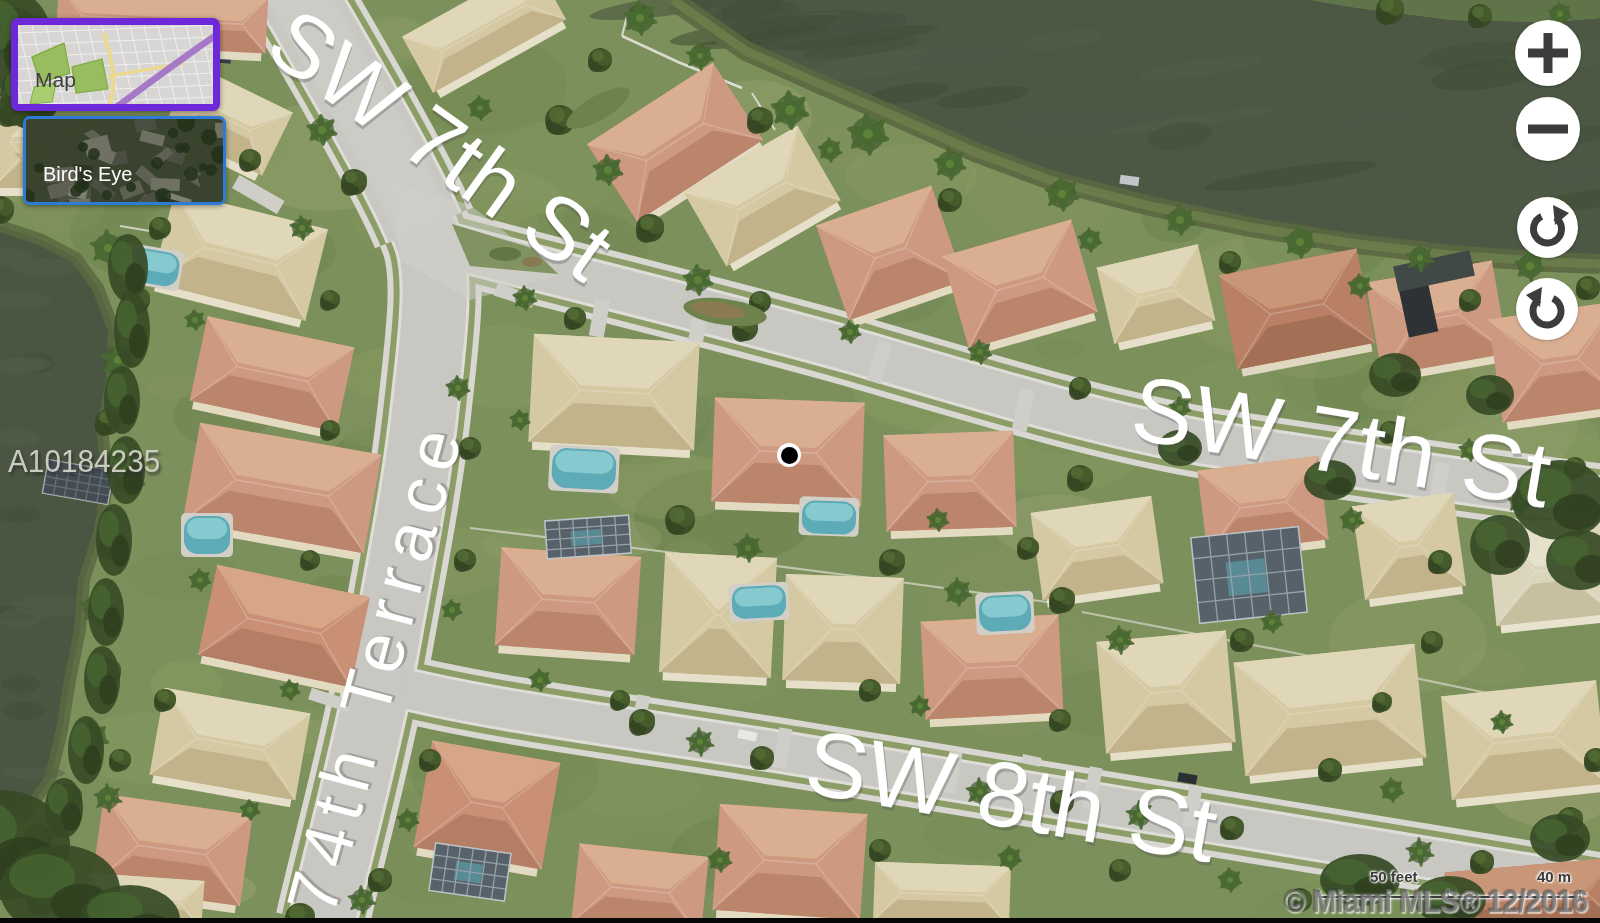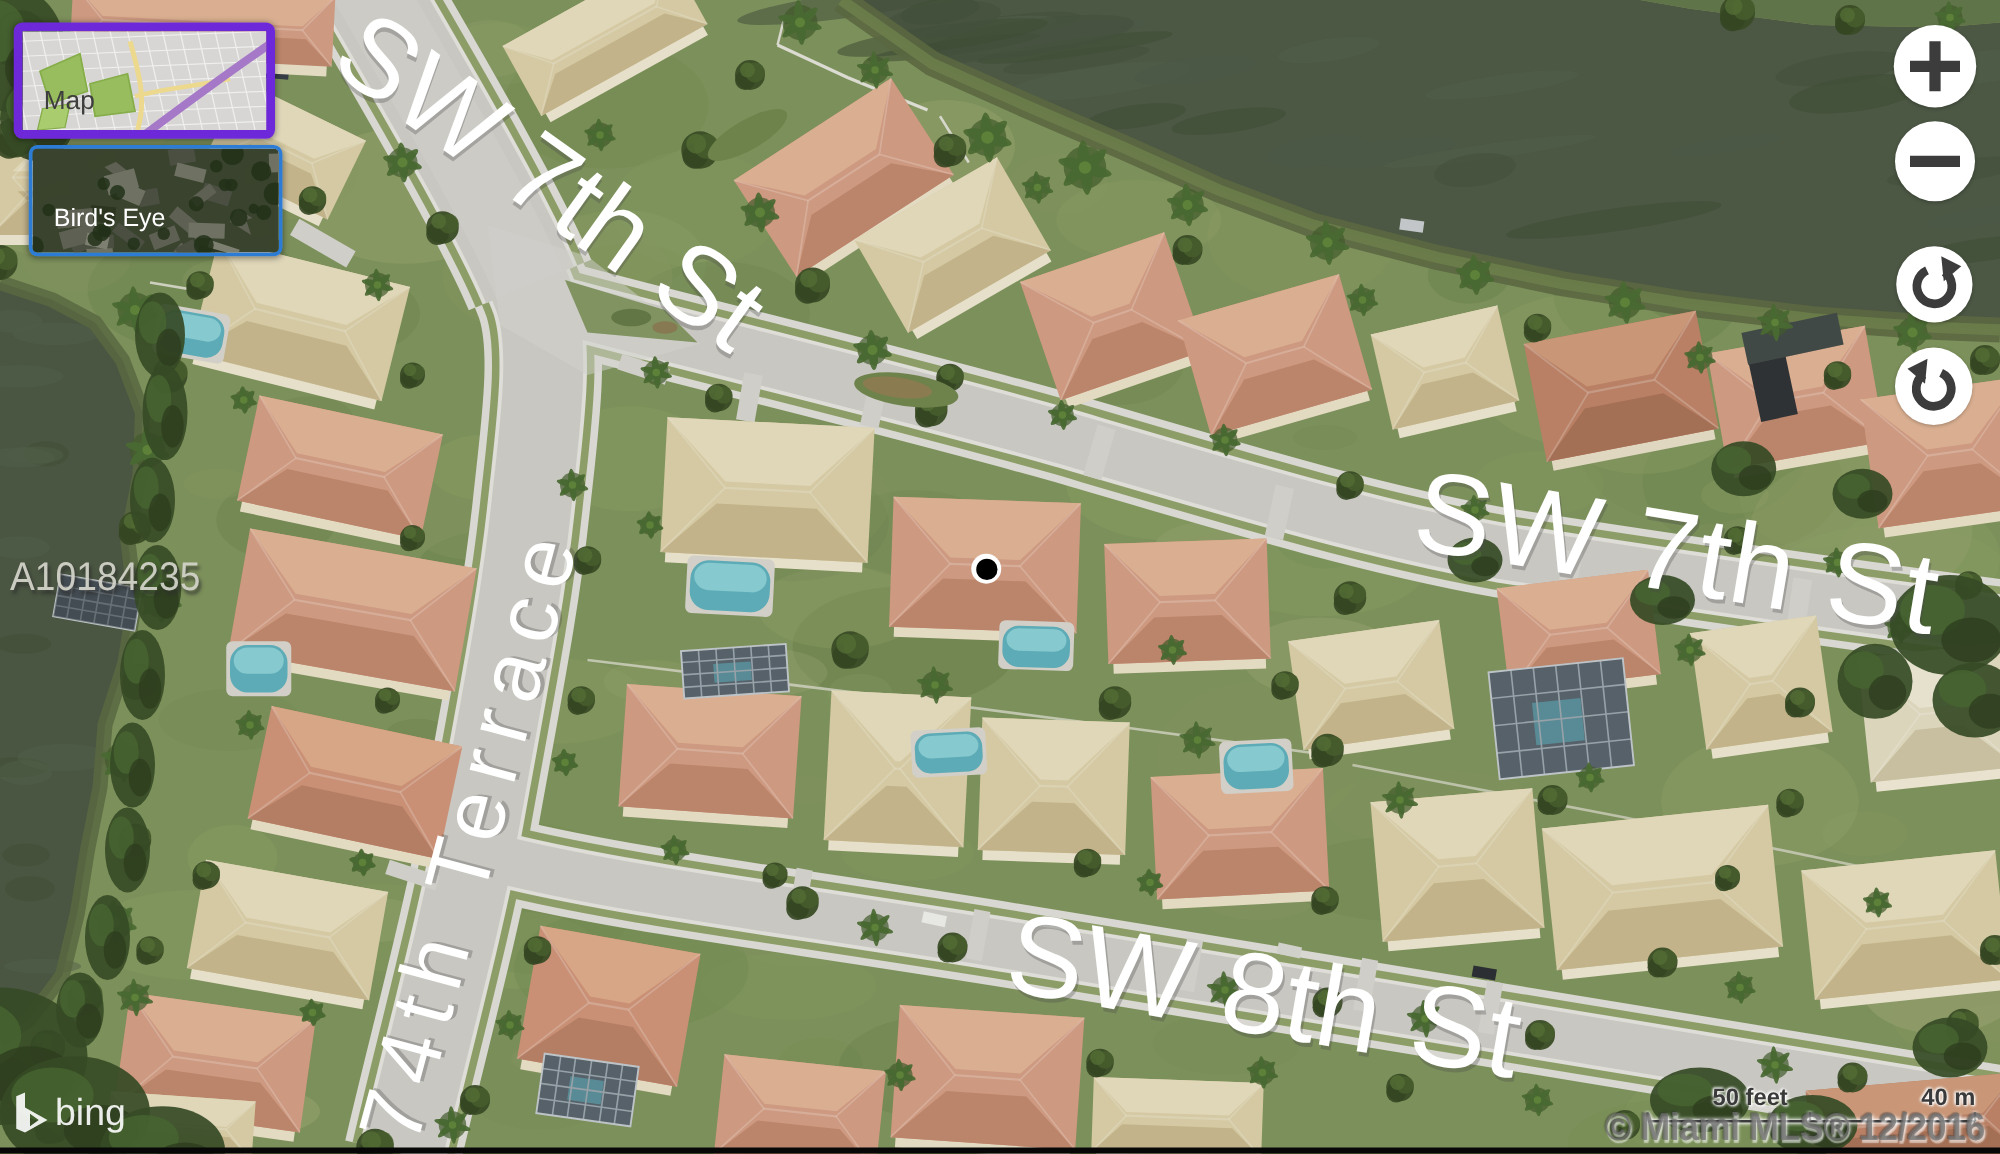--- a/index.html
+++ b/index.html
@@ -1,21 +1,21 @@
 <!DOCTYPE html>
 <html><head><meta charset="utf-8"><style>
 html,body{margin:0;padding:0;width:1600px;height:923px;overflow:hidden;background:#7b9158;font-family:"Liberation Sans",sans-serif;}
 #stage{position:relative;width:1600px;height:923px;}
 .btn{position:absolute;border-radius:7px;overflow:hidden;box-shadow:0 1px 5px rgba(0,0,0,0.45);} .btn svg{display:block;}
 #mapbtn{left:11px;top:18px;border:7px solid #6d28d9;}
 #bebtn{left:23px;top:116px;border:3px solid #2c7cd5;}
 .circ{position:absolute;background:#fff;border-radius:50%;box-shadow:0 1px 3px rgba(0,0,0,0.25);}
 .wm1{position:absolute;left:8px;top:443px;font-size:32px;color:rgba(210,210,200,0.95);text-shadow:2px 3px 3px rgba(45,45,45,0.75);letter-spacing:0px;transform:scaleX(0.93);transform-origin:left;}
 .miami{position:absolute;right:12px;top:884px;font-size:31px;font-weight:bold;color:rgba(112,112,112,0.75);letter-spacing:-0.5px;text-shadow:1px 2px 1px rgba(255,255,255,0.5),-1px -1px 1px rgba(45,45,45,0.4),2px 1px 2px rgba(255,255,255,0.35);transform:scaleX(0.93);transform-origin:right;}
-.scalelab{position:absolute;font-size:19px;color:#3a3a3a;font-weight:bold;text-shadow:0 0 3px #fff,1px 1px 2px #fff,-1px -1px 2px #fff;}
+.scalelab{position:absolute;font-size:15px;color:#3a3a3a;font-weight:bold;text-shadow:0 0 3px #fff,1px 1px 2px #fff,-1px -1px 2px #fff;}
 #marker{position:absolute;left:777px;top:443px;width:24px;height:24px;border-radius:50%;background:#fff;}
 #marker:after{content:"";position:absolute;left:3.5px;top:3.5px;width:17px;height:17px;border-radius:50%;background:#000;}
 #blackbar{position:absolute;left:0;top:918px;width:1600px;height:5px;background:#070707;}
 </style></head>
 <body>
 <div id="stage">
 <svg width="1600" height="923" style="position:absolute;left:0;top:0">
       <rect width="1600" height="923" fill="#7b9158"></rect>
       <ellipse cx="724" cy="517" rx="90" ry="48" fill="#5f7a43" opacity="0.39"></ellipse>
       <ellipse cx="304" cy="742" rx="58" ry="35" fill="#88a062" opacity="0.20"></ellipse>
@@ -1798,24 +1798,20 @@
 </svg></div>
 <div class="circ" style="left:1516px;top:278px;width:62px;height:62px;"><svg width="62" height="62" viewBox="0 0 62 62">
 <path d="M 23.0,21.5 A 14,14 0 1 0 36.9,20.3" fill="none" stroke="#3c3c3c" stroke-width="7"></path>
 <polygon points="26,9 10,17 24,29" fill="#3c3c3c"></polygon>
 </svg></div>
 
 <div id="marker"></div>
 
 <div class="wm1">A10184235</div>
 
-<div style="position:absolute;left:0px;top:855px;"><svg width="130" height="56" viewBox="0 0 130 56" style="opacity:0.9">
-<path d="M13,22 L20,19 L20,31 L38,41 L20,51 L13,48 Z M24,36 L24,46 L31,41 Z" fill="#ffffff" fill-rule="evenodd"></path>
-<text x="44" y="45" font-family="Liberation Sans, sans-serif" font-size="30" fill="#ffffff">bing</text>
-</svg></div>
 
 <div class="scalelab" style="left:1370px;top:868px;">50 feet</div>
 <div class="scalelab" style="left:1537px;top:868px;">40 m</div>
 <svg width="280" height="14" style="position:absolute;left:1312px;top:888px">
 <g stroke="#3c3c3c" stroke-width="2" style="filter:drop-shadow(0 0 1.5px #fff) drop-shadow(0 0 1px #fff)">
 <line x1="6" y1="9" x2="268" y2="9"></line>
         <line x1="6" y1="9" x2="6" y2="2"></line>
         <line x1="136" y1="9" x2="136" y2="2"></line>
         <line x1="268" y1="9" x2="268" y2="2"></line>
       </g>

